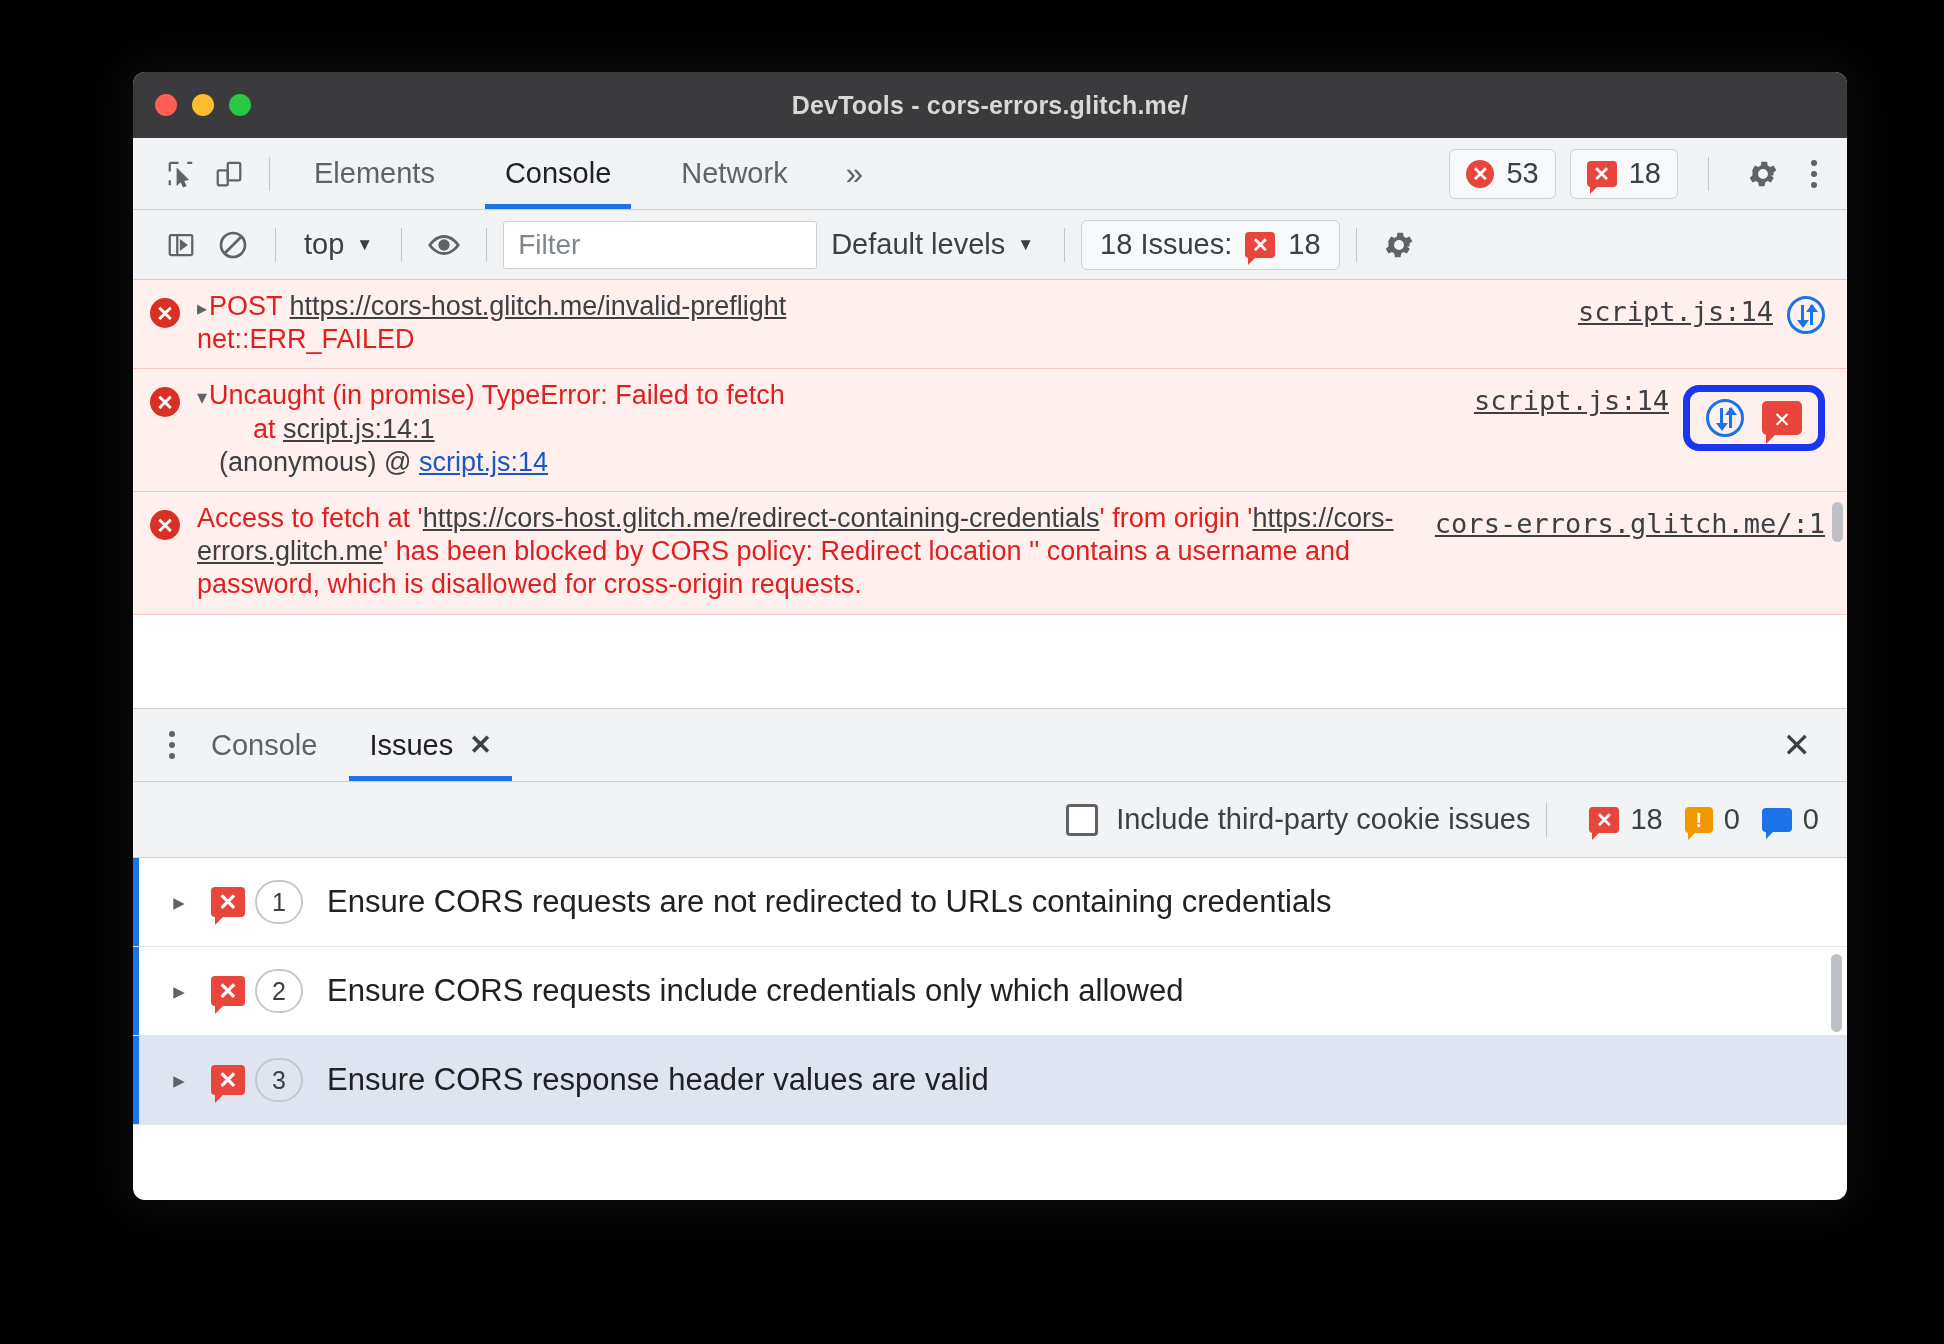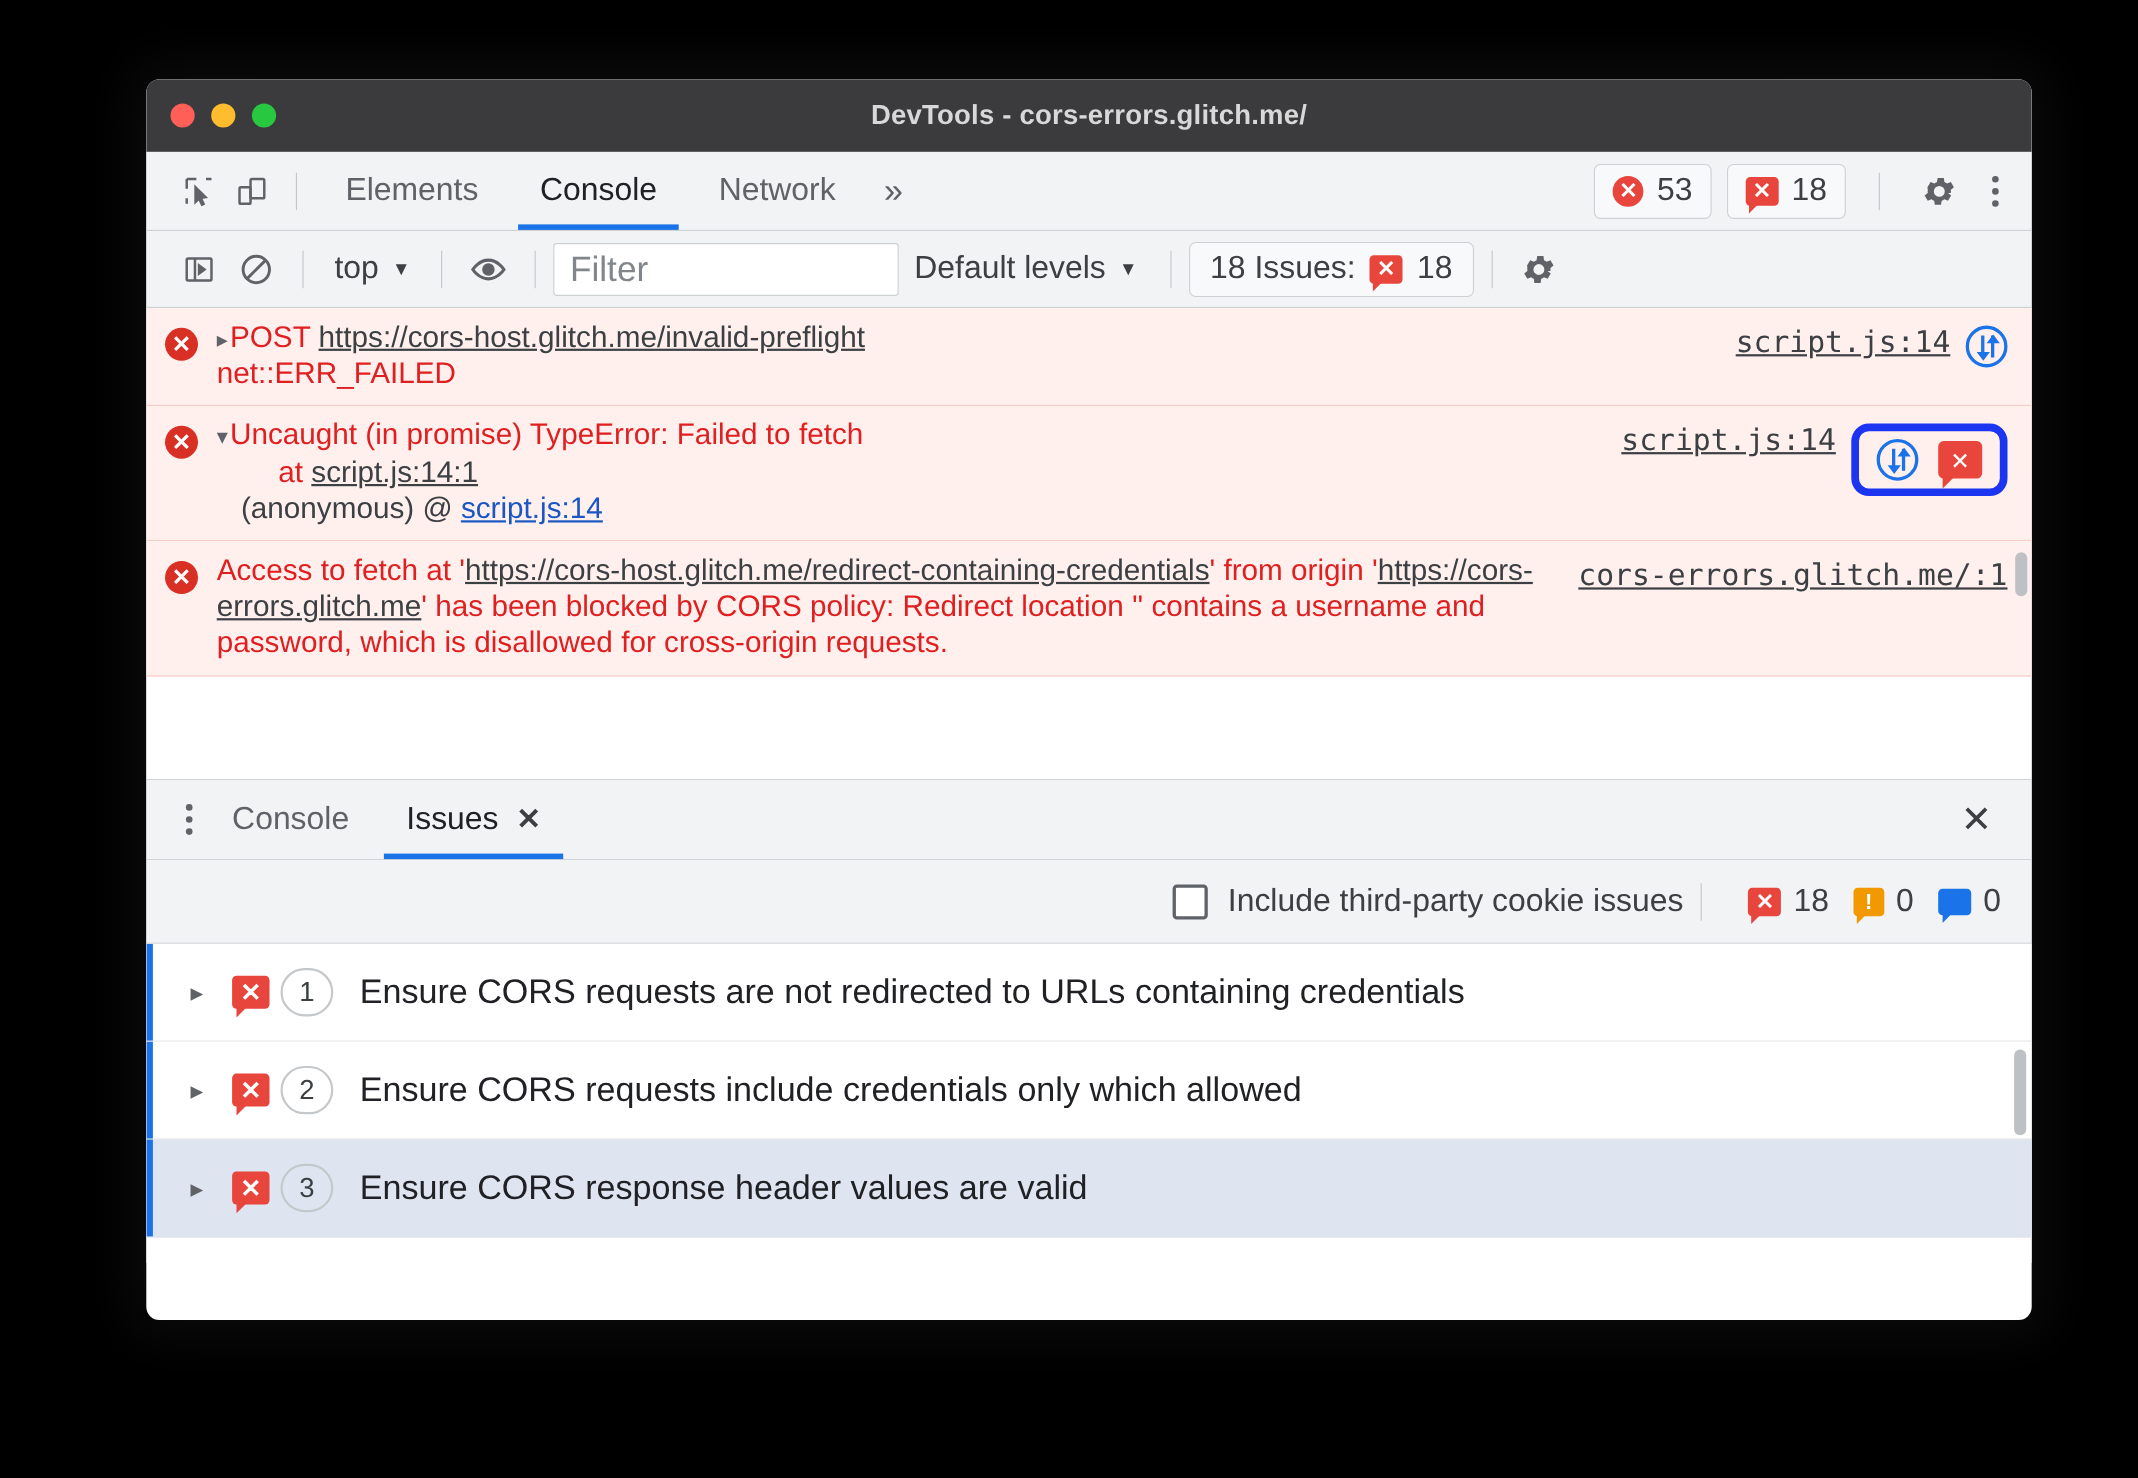--- a/index.html
+++ b/index.html
@@ -52,21 +52,21 @@
     border-bottom: 1px solid #cdd1d4;
     display: flex; align-items: center;
     padding: 0 20px 0 24px;
   }
   .tb-icon {
     width: 48px; height: 48px;
     display: flex; align-items: center; justify-content: center;
     color: #5f6368;
   }
   .vsep { width: 1px; height: 34px; background: #c3c7ca; margin: 0 16px; }
-  .tabs { display: flex; align-items: center; gap: 0; height: 100%; }
+  .tabs { display: flex; align-items: center; gap: 14px; height: 100%; }
   .tab {
     position: relative;
     height: 100%;
     display: flex; align-items: center;
     padding: 0 28px;
     font-size: 29px; color: #5f6368;
     white-space: nowrap;
   }
   .tab.active { color: #202124; }
   .tab.active::after {
@@ -133,21 +133,21 @@
     font-size: 29px; color: #3c4043;
     padding: 0 12px;
   }
   .caret { font-size: 17px; color: #3c4043; }
   .filter-input {
     width: 314px; height: 48px;
     background: #fff;
     border: 1px solid #cdd1d4;
     border-radius: 3px;
     padding: 0 14px;
-    font-size: 32px; color: #3c4043;
+    font-size: 28px; color: #3c4043;
     font-family: "Liberation Sans", sans-serif;
     outline: none;
   }
   .filter-input::placeholder { color: #80868b; }
   .levels {
     display: flex; align-items: center; gap: 12px;
     font-size: 29px; color: #3c4043;
     padding: 0 14px;
   }
   .issues-pill {

